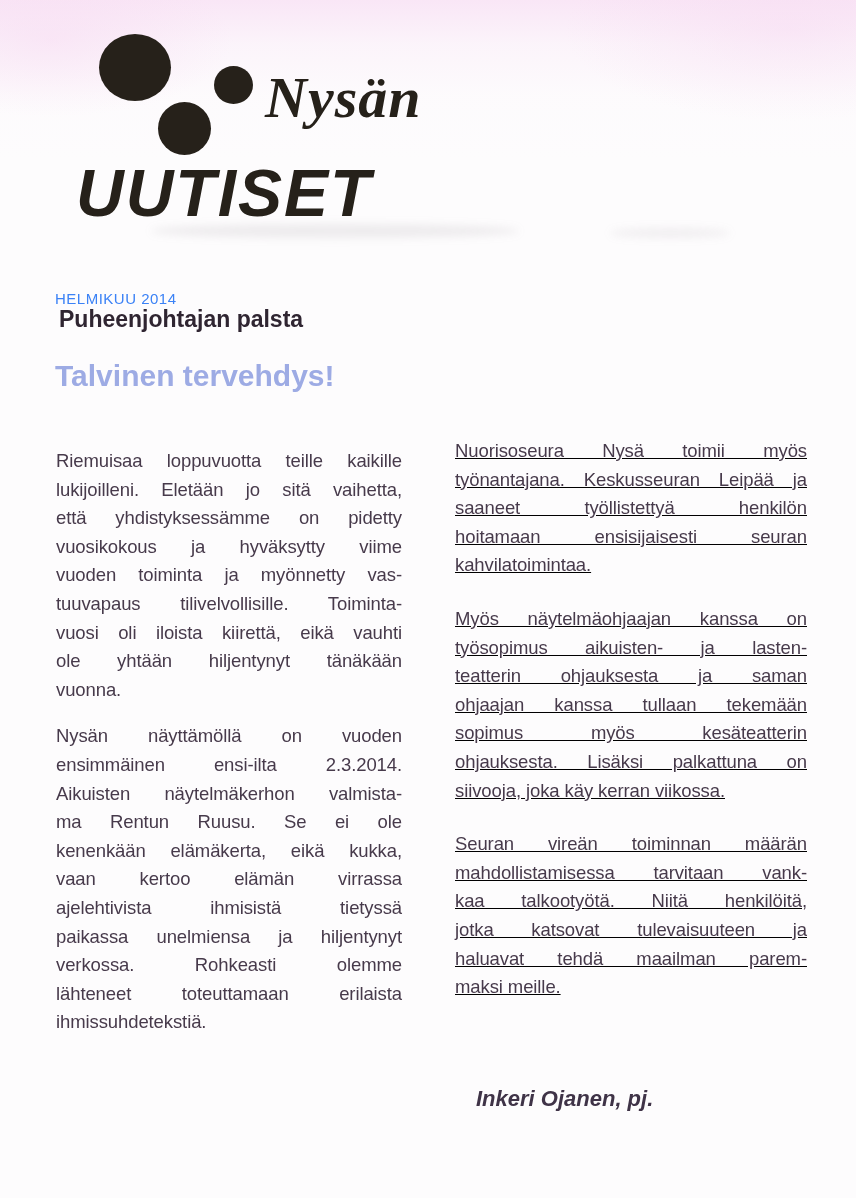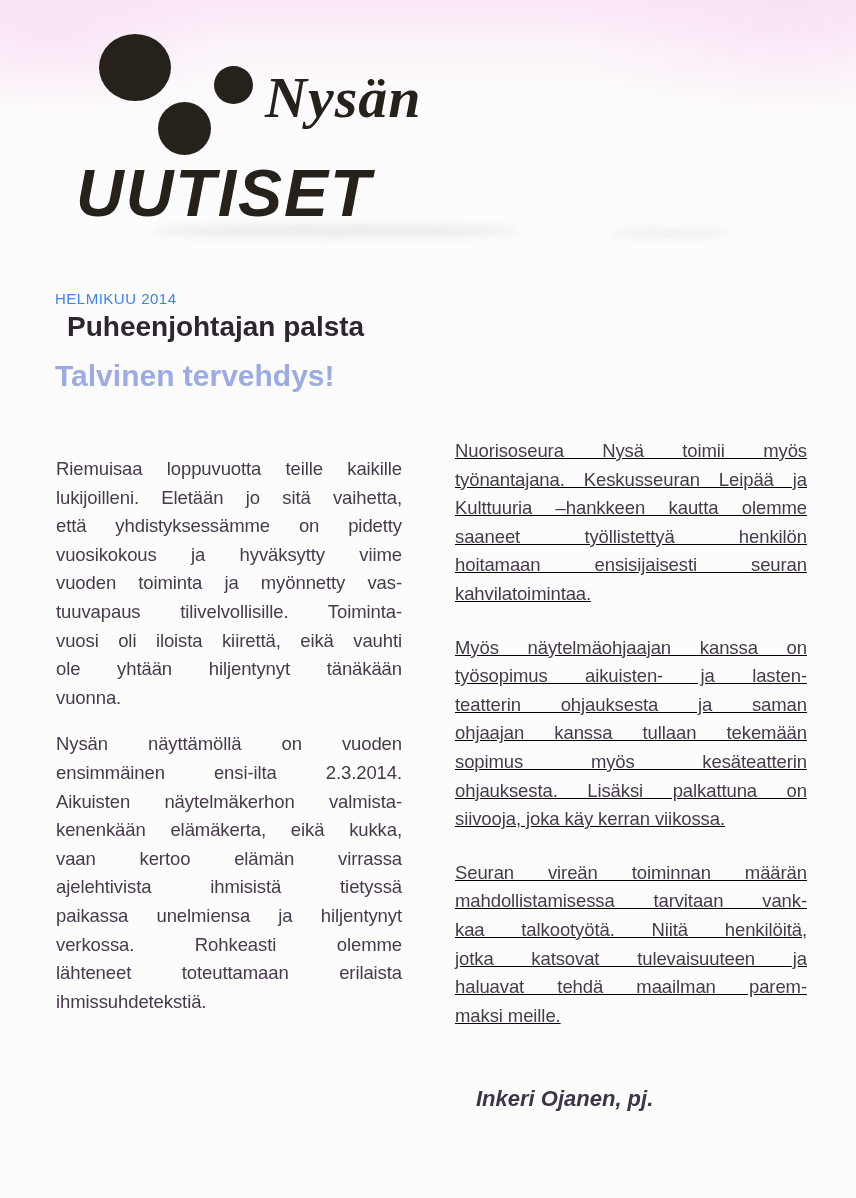--- a/index.html
+++ b/index.html
@@ -29,29 +29,29 @@
     font-size:66px;line-height:1;color:var(--logo-ink,#26211a);letter-spacing:2px;
   }
   .smudge{position:absolute;pointer-events:none;border-radius:50%;}
   .smudge-a{left:150px;top:224px;width:370px;height:14px;background:rgba(125,115,125,0.12);filter:blur(4px);}
   .smudge-b{left:610px;top:228px;width:120px;height:10px;background:rgba(125,115,125,0.10);filter:blur(4px);}
   .issue{
     position:absolute;left:55px;top:252px;font-size:15px;line-height:28px;
     color:#3b82f6;letter-spacing:0.5px;margin-top:33px;
   }
   .section-title{
-    position:absolute;left:55px;top:296px;margin:12px;
-    font-size:28px;line-height:38px;font-weight:bold;color:var(--heading-ink,#2f2531);
+    position:absolute;left:55px;top:296px;margin:4px;
+    font-size:23px;line-height:38px;font-weight:bold;color:var(--heading-ink,#2f2531);
   }
   .greeting{
     position:absolute;left:55px;top:358px;margin:0;
     font-size:30px;line-height:36px;font-weight:bold;color:var(--greeting-blue,#9dabe4);
   }
   .col{position:absolute;}
-  .col-left{left:56px;top:447px;width:346px;margin-top:8px;}
+  .col-left{left:56px;top:447px;width:346px;}
   .col-right{left:455px;top:437px;width:352px;text-decoration:underline;}
   .col-left .para{margin:0 0 18px;}
   .col-right .para{margin:0 0 25px;}
   .line{
     font-size:18.5px;line-height:28.6px;color:var(--body-ink,#473a4b);
     letter-spacing:-0.1px;text-align:justify;text-align-last:justify;text-justify:inter-word;
   }
   .line.last{text-align-last:left;}
   .signature{
     position:absolute;left:476px;top:1085px;
@@ -91,34 +91,34 @@
         <div class="line">vuoden toiminta ja myönnetty vas-</div>
         <div class="line">tuuvapaus tilivelvollisille. Toiminta-</div>
         <div class="line">vuosi oli iloista kiirettä, eikä vauhti</div>
         <div class="line">ole yhtään hiljentynyt tänäkään</div>
         <div class="line last">vuonna.</div>
       </div>
       <div class="para">
         <div class="line">Nysän näyttämöllä on vuoden</div>
         <div class="line">ensimmäinen ensi-ilta 2.3.2014.</div>
         <div class="line">Aikuisten näytelmäkerhon valmista-</div>
+        <div class="line">ma Rentun Ruusu. Se ei ole</div>
         <div class="line">kenenkään elämäkerta, eikä kukka,</div>
         <div class="line">vaan kertoo elämän virrassa</div>
         <div class="line">ajelehtivista ihmisistä tietyssä</div>
         <div class="line">paikassa unelmiensa ja hiljentynyt</div>
         <div class="line">verkossa. Rohkeasti olemme</div>
         <div class="line">lähteneet toteuttamaan erilaista</div>
         <div class="line last">ihmissuhdetekstiä.</div>
       </div>
     </div>
   <div class="col col-right">
       <div class="para">
         <div class="line">Nuorisoseura Nysä toimii myös</div>
         <div class="line">työnantajana. Keskusseuran Leipää ja</div>
-        <div class="line">Kulttuuria –hankkeen kautta olemme</div>
         <div class="line">saaneet työllistettyä henkilön</div>
         <div class="line">hoitamaan ensisijaisesti seuran</div>
         <div class="line last">kahvilatoimintaa.</div>
       </div>
       <div class="para">
         <div class="line">Myös näytelmäohjaajan kanssa on</div>
         <div class="line">työsopimus aikuisten- ja lasten-</div>
         <div class="line">teatterin ohjauksesta ja saman</div>
         <div class="line">ohjaajan kanssa tullaan tekemään</div>
         <div class="line">sopimus myös kesäteatterin</div>

